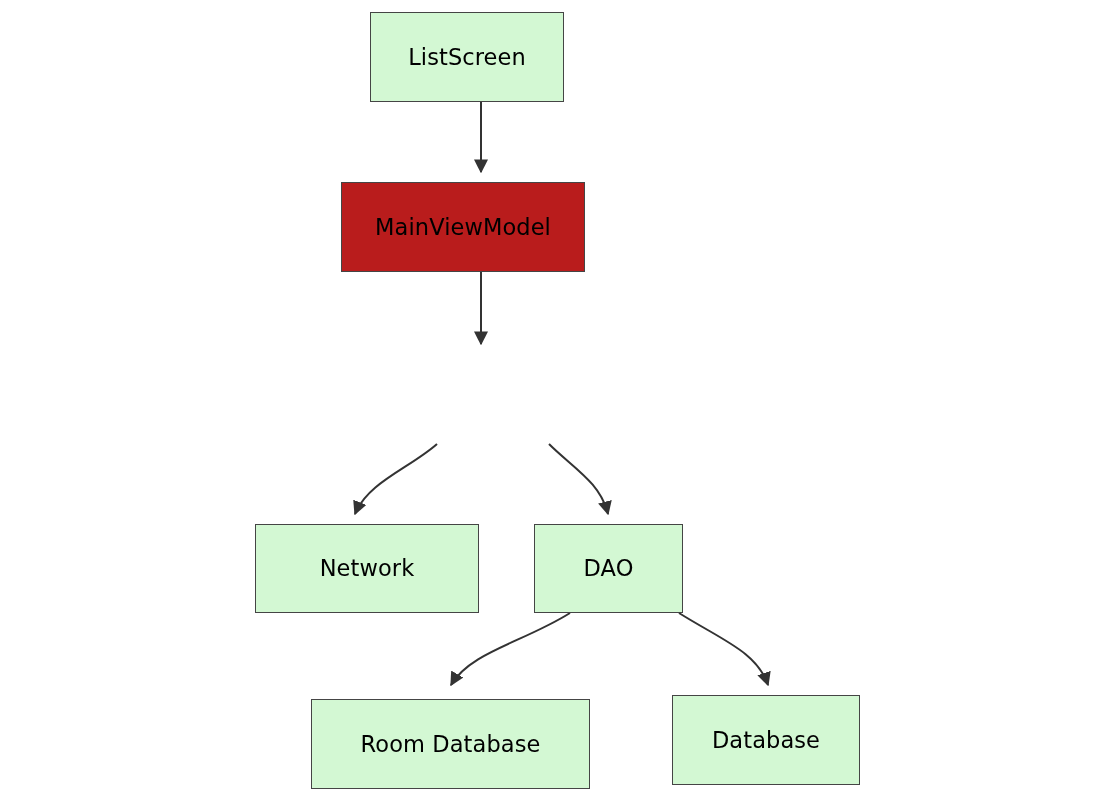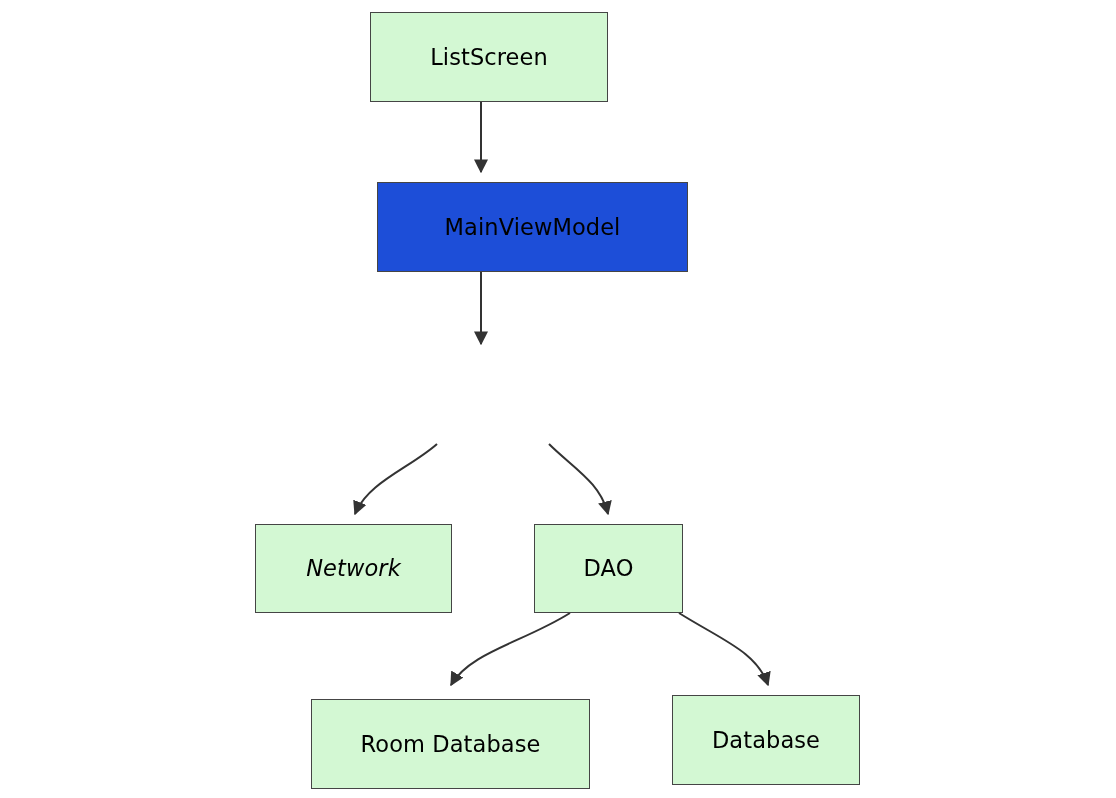--- a/index.html
+++ b/index.html
@@ -62,30 +62,30 @@
     <g id="edge-group">
         <path d="M 481,102 L 481,172" fill="none" stroke="#333333" stroke-width="2" stroke-linecap="butt" marker-end="url(#arrowhead)"></path>
         <path d="M 481,272 L 481,344" fill="none" stroke="#333333" stroke-width="2" stroke-linecap="butt" marker-end="url(#arrowhead)"></path>
         <path d="M 437,444 C 410,468 368,482 355,514" fill="none" stroke="#333333" stroke-width="2" stroke-linecap="butt" marker-end="url(#arrowhead)"></path>
         <path d="M 549,444 C 573,468 600,482 608,514" fill="none" stroke="#333333" stroke-width="2" stroke-linecap="butt" marker-end="url(#arrowhead)"></path>
         <path d="M 570,613 C 524,642 470,652 451,685" fill="none" stroke="#333333" stroke-width="2" stroke-linecap="butt" marker-end="url(#arrowhead)"></path>
         <path d="M 679,613 C 722,640 757,652 768,685" fill="none" stroke="#333333" stroke-width="2" stroke-linecap="butt" marker-end="url(#arrowhead)"></path>
       </g>
   </svg>
 
-  <div class="node" style="left: 370px; top: 12px; width: 238px; height: 90px; background: rgb(211, 248, 211); border-color: rgb(69, 69, 69); border-width: 1.6px; color: rgb(0, 0, 0); font-size: 22.5px;">
+  <div class="node" style="left: 370px; top: 12px; width: 194px; height: 90px; background: rgb(211, 248, 211); border-color: rgb(69, 69, 69); border-width: 1.6px; color: rgb(0, 0, 0); font-size: 22.5px;">
     <span class="node-label">ListScreen</span>
   </div>
 
-  <div class="node" style="left: 341px; top: 182px; width: 311px; height: 90px; background: #1d4ed8; border-color: rgb(69, 69, 69); border-width: 1.6px; color: rgb(0, 0, 0); font-size: 22.5px; margin-left: 36px;">
+  <div class="node" style="left: 341px; top: 182px; width: 244px; height: 90px; background: #b91c1c; border-color: rgb(69, 69, 69); border-width: 1.6px; color: rgb(0, 0, 0); font-size: 22.5px;">
     <span class="node-label">MainViewModel</span>
   </div>
 
 
-  <div class="node" style="left: 255px; top: 524px; width: 197px; height: 89px; background: rgb(211, 248, 211); border-color: rgb(69, 69, 69); border-width: 1.6px; color: rgb(0, 0, 0); font-size: 22.5px; font-style: italic;">
+  <div class="node" style="left: 255px; top: 524px; width: 224px; height: 89px; background: rgb(211, 248, 211); border-color: rgb(69, 69, 69); border-width: 1.6px; color: rgb(0, 0, 0); font-size: 22.5px;">
     <span class="node-label">Network</span>
   </div>
 
   <div class="node" style="left: 534px; top: 524px; width: 149px; height: 89px; background: rgb(211, 248, 211); border-color: rgb(69, 69, 69); border-width: 1.6px; color: rgb(0, 0, 0); font-size: 22.5px;">
     <span class="node-label">DAO</span>
   </div>
 
   <div class="node" style="left: 311px; top: 699px; width: 279px; height: 90px; background: rgb(211, 248, 211); border-color: rgb(69, 69, 69); border-width: 1.6px; color: rgb(0, 0, 0); font-size: 22.5px;">
     <span class="node-label">Room Database</span>
   </div>

